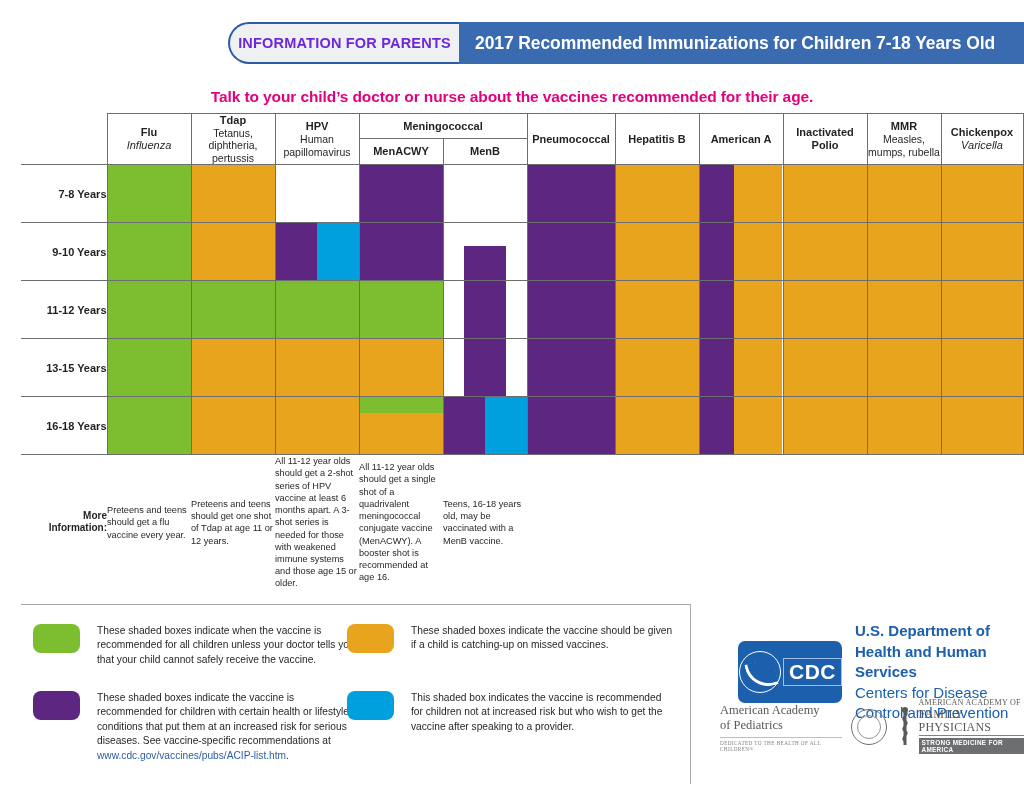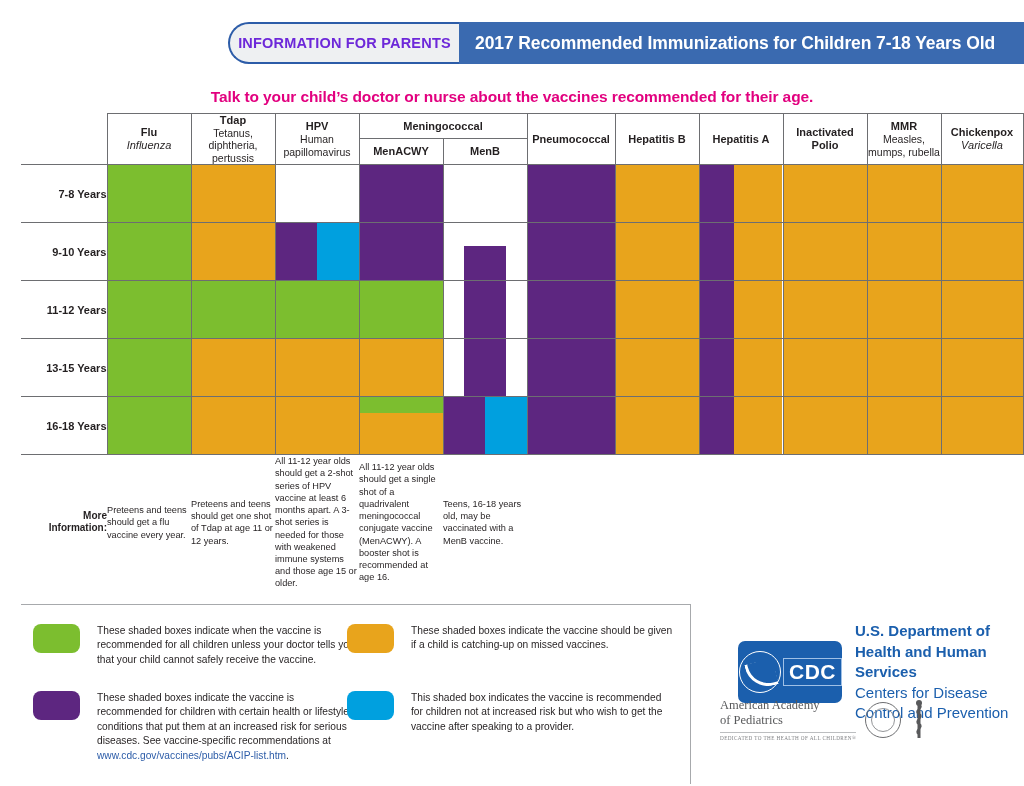--- a/index.html
+++ b/index.html
@@ -314,21 +314,21 @@
             <span class="sub">Human papillomavirus</span>
           </th>
           <th class="meningo-group" colspan="2">Meningococcal</th>
           <th class="hdr" rowspan="2">
             <div>Pneumococcal</div>
           </th>
           <th class="hdr" rowspan="2">
             <div>Hepatitis B</div>
           </th>
           <th class="hdr" rowspan="2">
-            <div>Hepatitis A</div>
+            <div>American A</div>
           </th>
           <th class="hdr" rowspan="2">
             <div>Inactivated Polio</div>
           </th>
           <th class="hdr" rowspan="2">
             <div>MMR</div>
             <span class="sub">Measles, mumps, rubella</span>
           </th>
           <th class="hdr" rowspan="2">
             <div>Chickenpox</div>
@@ -709,15 +709,20 @@
     <div id="aap-seal"></div>
 
     <div id="aafp-logo">
       <div id="aafp-rod">
         <svg width="18" height="40" viewBox="0 0 18 40" aria-hidden="true">
           <rect x="7.5" y="2" width="3" height="36" fill="#58595b"></rect>
           <path d="M9 5 C15 7,3 11,9 14 C15 17,3 21,9 24 C15 27,3 31,9 34" stroke="#58595b" stroke-width="2" fill="none"></path>
           <circle cx="9" cy="3" r="3" fill="#58595b"></circle>
         </svg>
       </div>
+      <div id="aafp-words">
+        <div class="w1">AMERICAN ACADEMY OF</div>
+        <div class="w2">FAMILY PHYSICIANS</div>
+        <div class="w3">STRONG MEDICINE FOR AMERICA</div>
+      </div>
     </div>
   </div>
 </div>
 
 </body></html>

